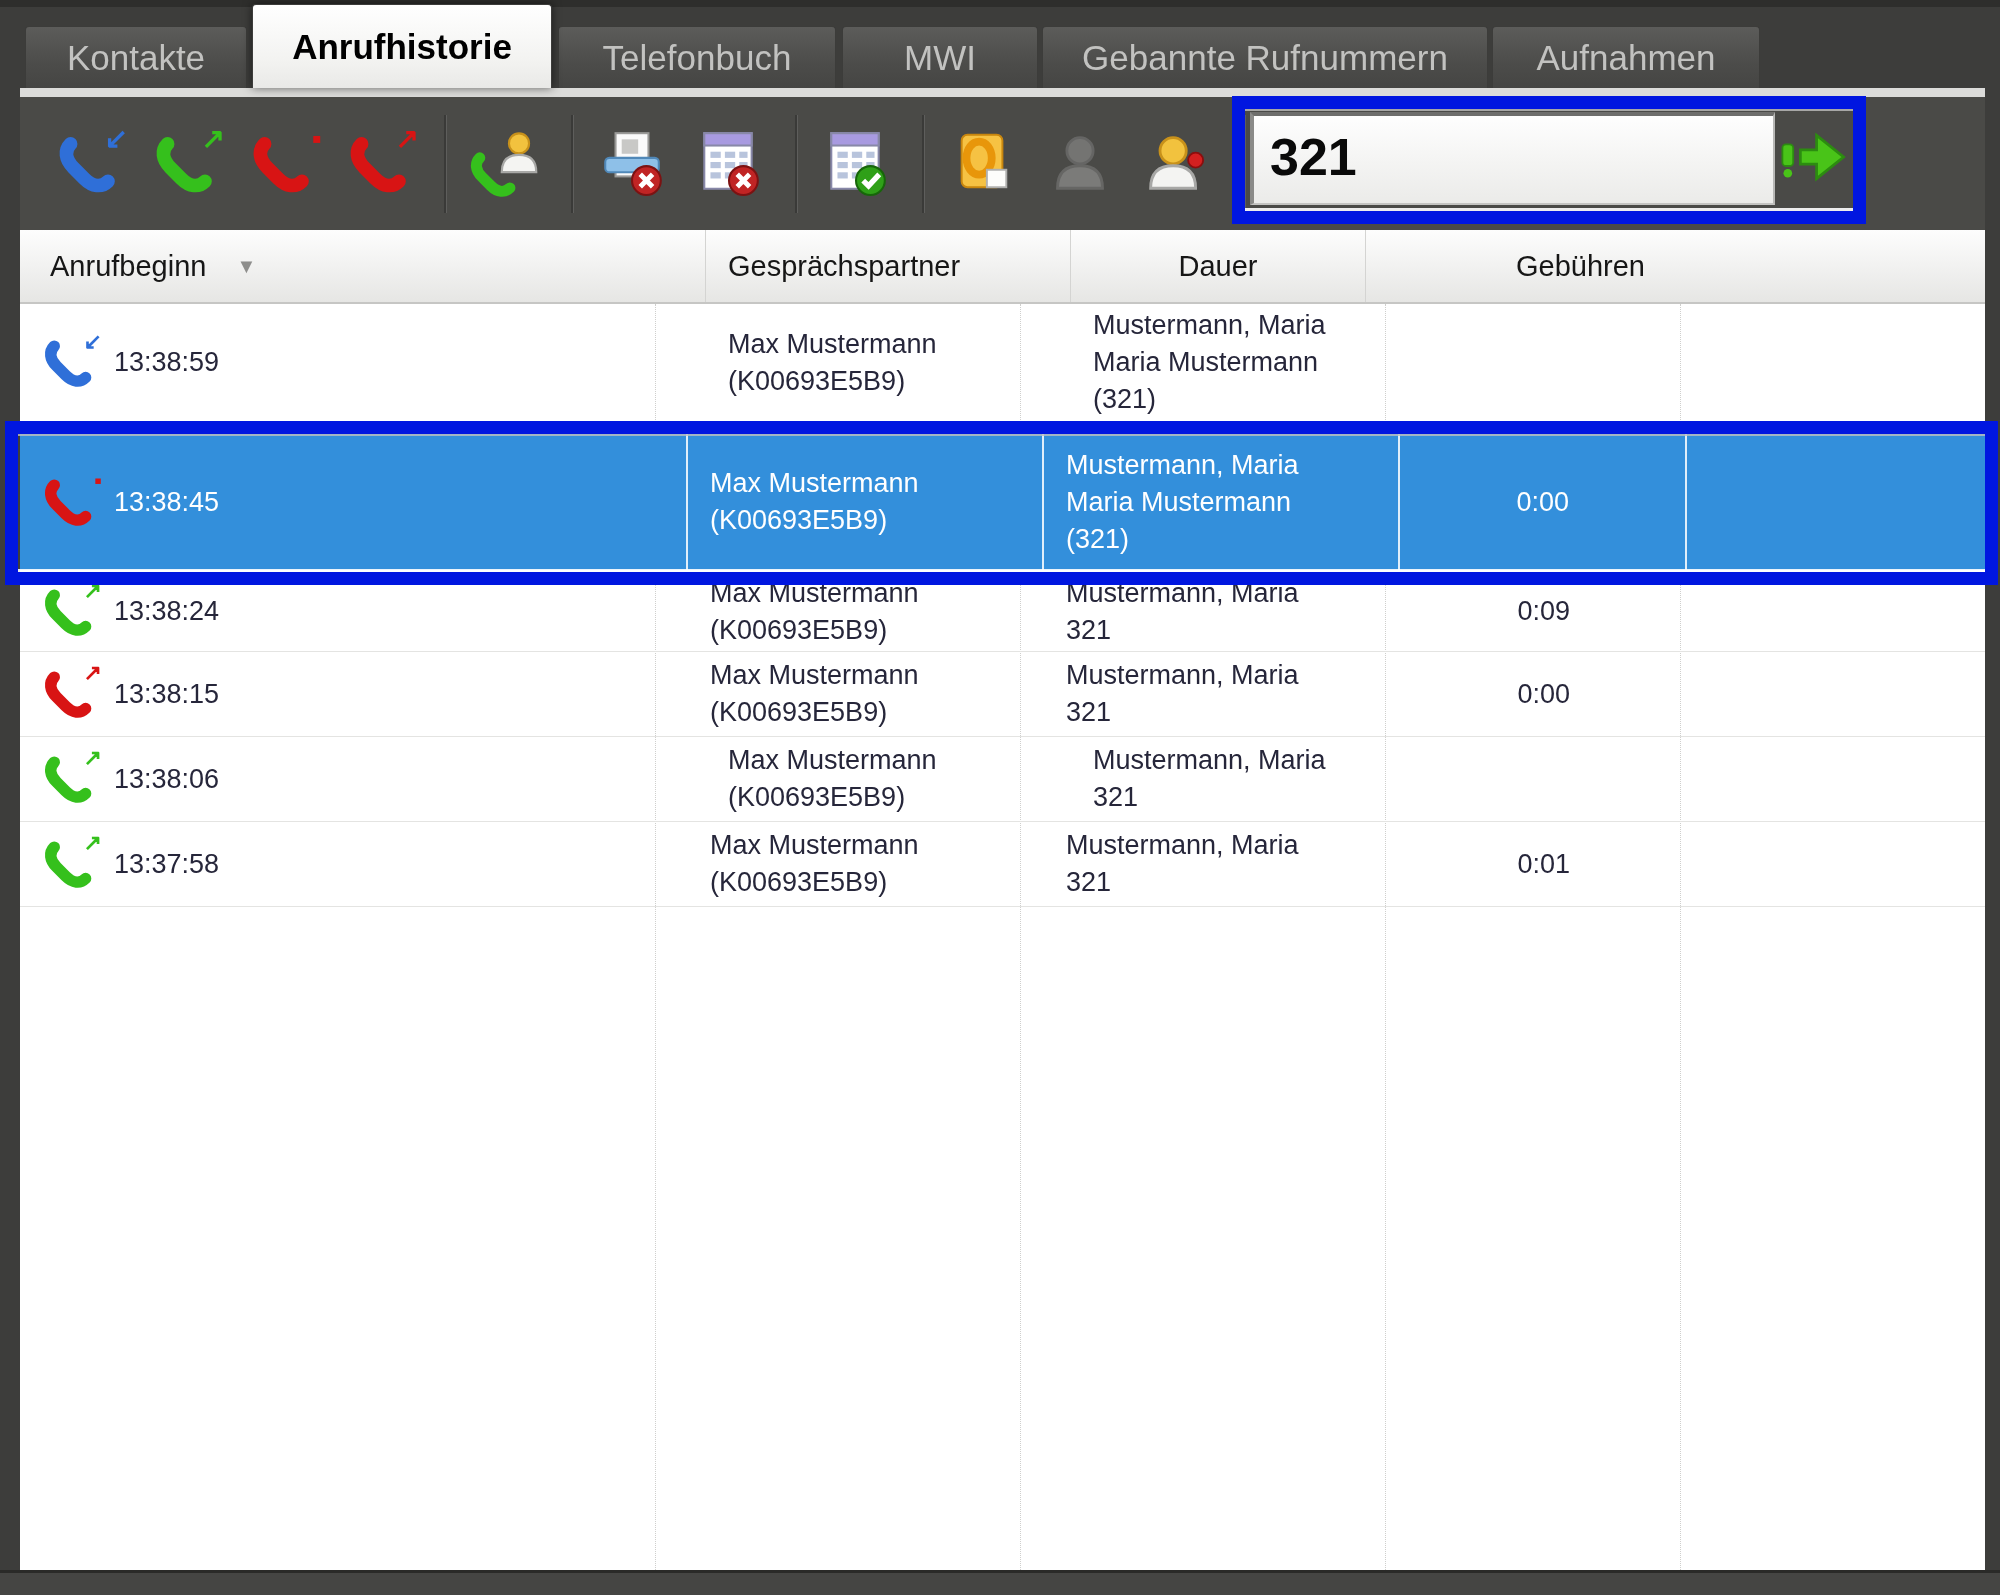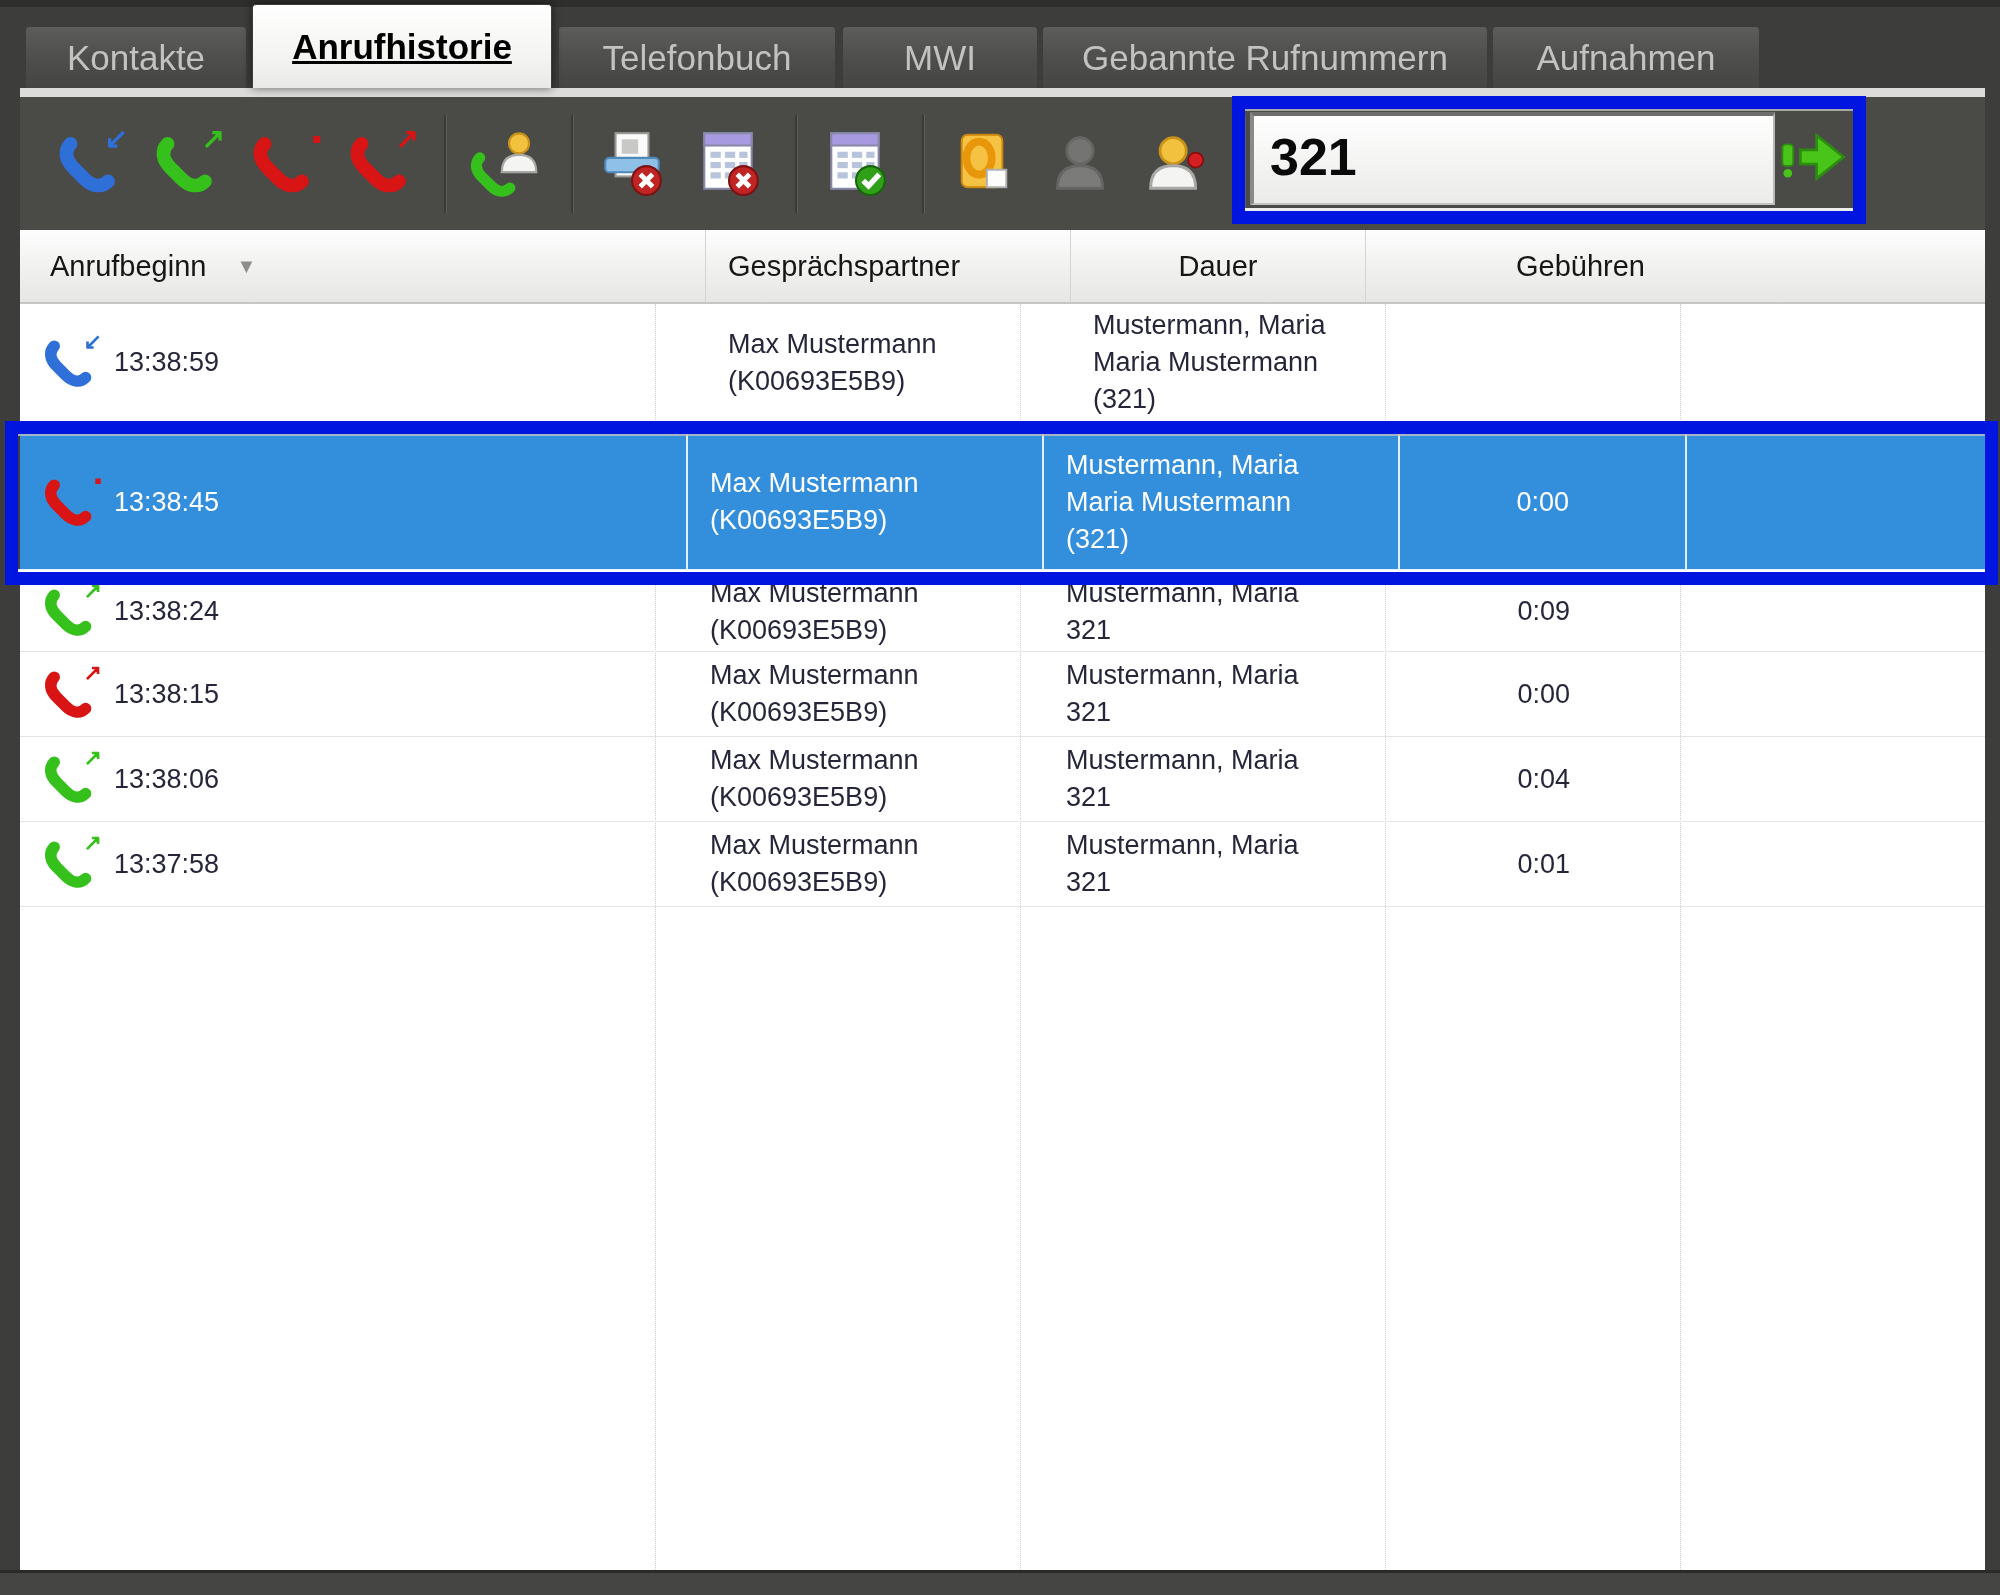--- a/index.html
+++ b/index.html
@@ -9,21 +9,21 @@
   .bottom-bar{position:absolute;left:0;top:1570px;width:2000px;height:25px;background:#454543;border-top:3px solid #2a2a28;}
 
   
   .tabbar{position:absolute;left:20px;top:0;width:1965px;height:88px;}
   .tab{position:absolute;display:flex;align-items:center;justify-content:center;
        font-size:35px;color:#c2c2c0;cursor:default;
        background:linear-gradient(180deg,#5c5c5a,#4c4c4a 60%,#454543);
        border:1px solid #3c3c3a;border-bottom:none;border-radius:4px 4px 0 0;
        top:26px;height:62px;box-sizing:border-box;}
   .tab.active{top:4px;height:84px;background:linear-gradient(180deg,#ffffff,#f3f3f1 65%,#e9e9e7);
-       color:#000;font-weight:700;z-index:3;box-shadow:0 0 10px rgba(0,0,0,.55);text-decoration:underline;}
+       color:#000;font-weight:700;z-index:3;box-shadow:0 0 10px rgba(0,0,0,.55);}
 
   
   .panel{position:absolute;left:20px;top:88px;width:1965px;height:1482px;background:#ffffff;}
   .panel-top-edge{position:absolute;left:0;top:0;width:100%;height:9px;background:#dcdcda;}
   .toolbar{position:absolute;left:0;top:9px;width:100%;height:133px;background:#4a4a47;
            display:flex;align-items:center;padding-left:22px;box-sizing:border-box;}
   .tbtn{width:90px;height:96px;display:flex;align-items:center;justify-content:center;
         position:relative;margin-right:7px;}
   .tsep{width:2px;height:98px;background:#3a3a38;box-shadow:1px 0 0 #5e5e5c;margin:0 14px;}
 
@@ -389,23 +389,20 @@
           <span class="time">13:38:06</span>
         </div>
         <div class="cell c2">
           <span>Max Mustermann</span>
           <span>(K00693E5B9)</span>
         </div>
         <div class="cell c3">
           <span>Mustermann, Maria</span>
           <span>321</span>
         </div>
-        <div class="cell c4">
-            <span>0:04</span>
-          </div>
         <div class="cell c5">
             <span></span>
           </div>
       </div>
 
       <div class="row" style="top:518px;height:85px;">
         <div class="cell c1">
           <span class="ph green">
             <svg width="52" height="52" viewBox="0 0 34 34">
                 <path d="M8 6 C4.5 9.5 5 14.5 9.5 19 L15.5 25 C20 29.5 25 30 28.5 26.5" fill="none" stroke="currentColor" stroke-width="7.5" stroke-linecap="round"></path>

